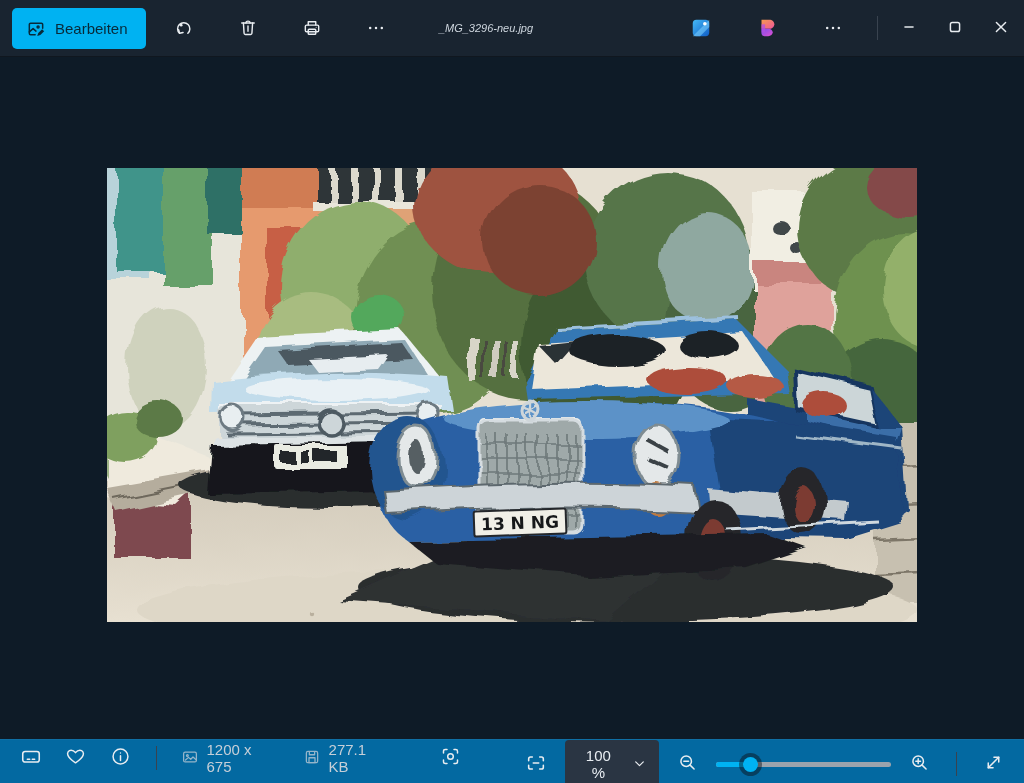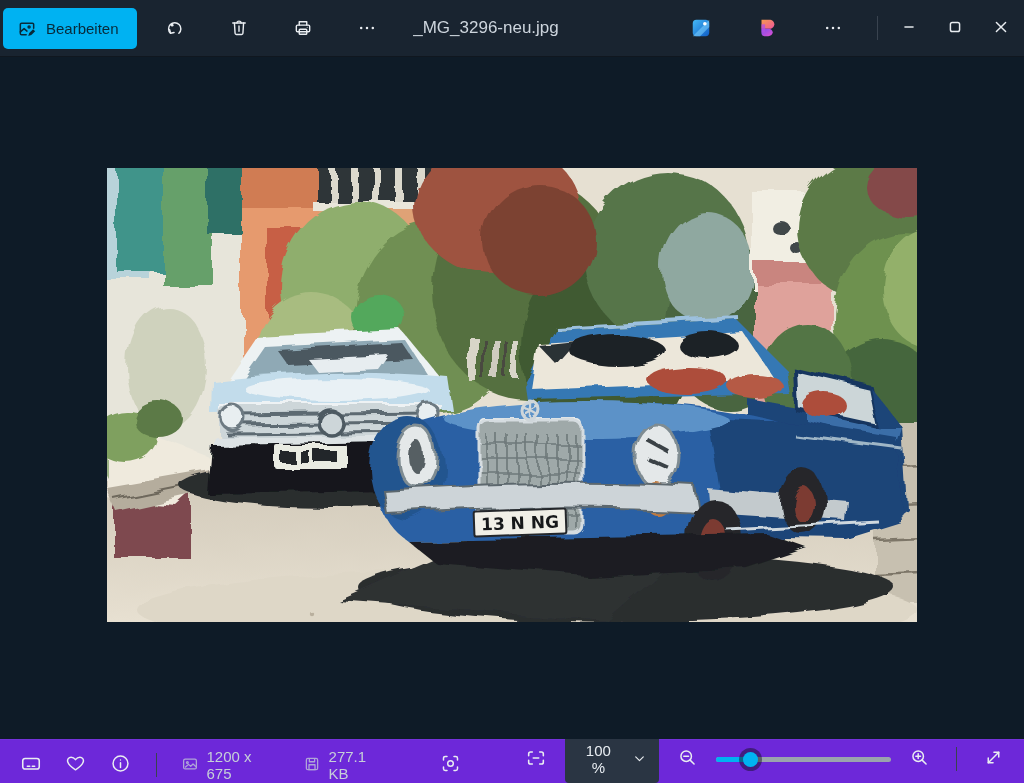--- a/index.html
+++ b/index.html
@@ -2,43 +2,43 @@
 <html><head>
 <meta charset="utf-8">
 <style>
   html,body{margin:0;padding:0;background:#0d1a26;}
   *{box-sizing:border-box;}
   body{font-family:"Liberation Sans","DejaVu Sans",sans-serif;-webkit-font-smoothing:antialiased;}
   .window{position:relative;width:1024px;height:783px;background:#0e1b27;overflow:hidden;}
 
   
   .titlebar{position:relative;display:flex;align-items:center;height:57px;background:#192430;
-            border-bottom:1px solid rgba(0,0,0,.35);padding-left:3px;}
+            border-bottom:1px solid rgba(0,0,0,.35);padding-left:12px;}
   .edit-btn{display:flex;align-items:center;gap:9px;height:41px;padding:0 18px 0 14px;margin-top:1px;
             background:#00b2f2;border:none;border-radius:5px;color:#082a3a;font-size:15px;
             font-family:inherit;cursor:pointer;}
   .edit-btn svg{display:block;}
   .tb-group{display:flex;align-items:center;margin-left:16px;gap:20px;}
   .icon-btn{width:44px;height:40px;display:flex;align-items:center;justify-content:center;
             background:transparent;border:none;border-radius:5px;cursor:pointer;padding:0;}
   .icon-btn svg{display:block;}
-  .tb-title{position:absolute;left:486px;transform:translateX(-50%);color:#cdd5dd;font-size:17px;white-space:nowrap;}
+  .tb-title{position:absolute;left:486px;transform:translateX(-50%);color:#cdd5dd;font-size:11px;white-space:nowrap;font-style:italic;}
   .tb-right{margin-left:auto;display:flex;align-items:center;}
   .tb-right .apps{display:flex;align-items:center;gap:22px;margin-right:14px;}
   .vdiv{width:1px;height:24px;background:#39434f;margin:0 8px;}
   .win-btn{width:46px;height:56px;display:flex;align-items:center;justify-content:center;
            background:transparent;border:none;cursor:pointer;padding:0;}
 
   
   .canvas{position:relative;width:1024px;height:682px;background:#0e1b27;}
   .photo{position:absolute;left:107px;top:111px;width:810px;height:454px;margin:0;overflow:hidden;}
   .photo svg{display:block;width:100%;height:100%;}
 
   
-  .statusbar{display:flex;align-items:flex-end;height:44px;background:#6d28d9;padding:0 12px;
+  .statusbar{display:flex;align-items:flex-start;height:44px;background:#0369a1;padding:0 12px;
              border-top:1px solid rgba(255,255,255,.05);gap:48px;}
   .sb-left{display:flex;align-items:center;gap:8px;}
   .sb-btn{width:38px;height:36px;display:flex;align-items:center;justify-content:center;
           background:transparent;border:none;border-radius:5px;cursor:pointer;padding:0;}
   .meta{display:flex;align-items:center;gap:8px;color:#c6cfd8;font-size:15px;margin:0 8px;}
   .meta svg{opacity:.75;}
   .sb-right{margin-left:auto;display:flex;align-items:center;gap:10px;}
   .zoom-box{display:flex;align-items:center;gap:14px;height:48px;padding:0 13px;background:#2a3543;
             border:none;border-radius:4px;color:#e8edf2;font-size:15px;font-family:inherit;cursor:pointer;}
   .slider{position:relative;width:178px;height:20px;cursor:pointer;}

